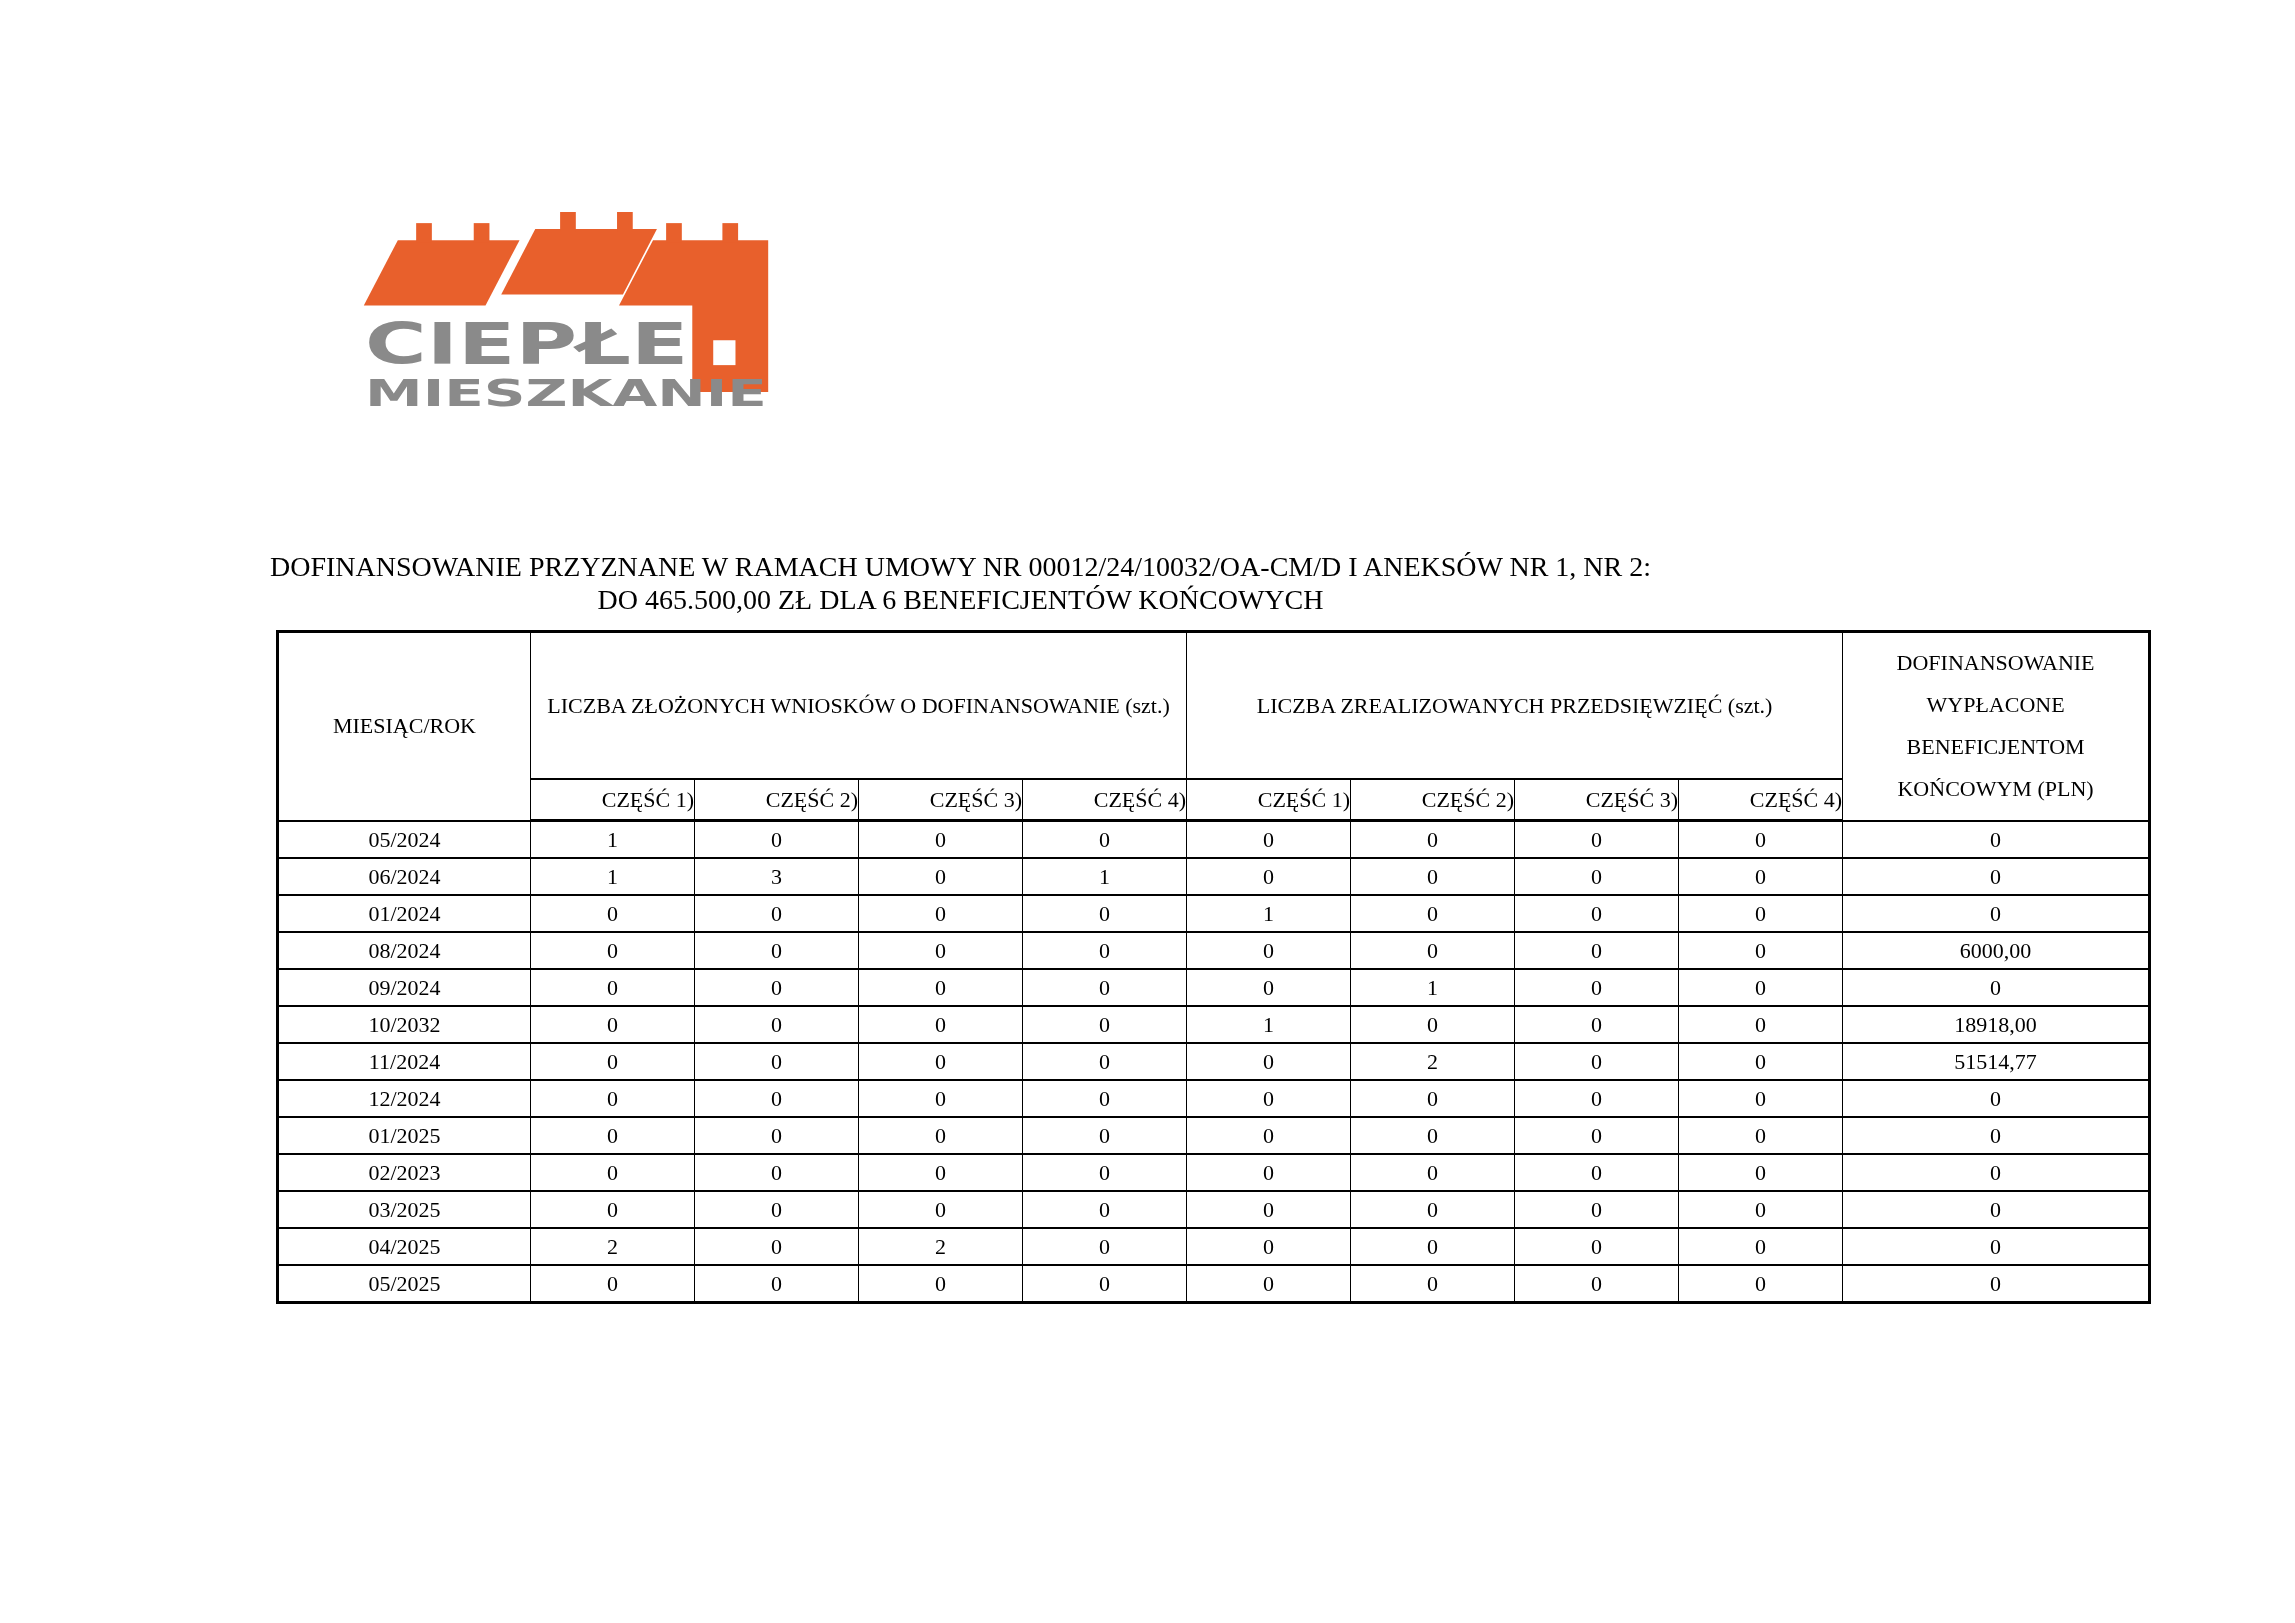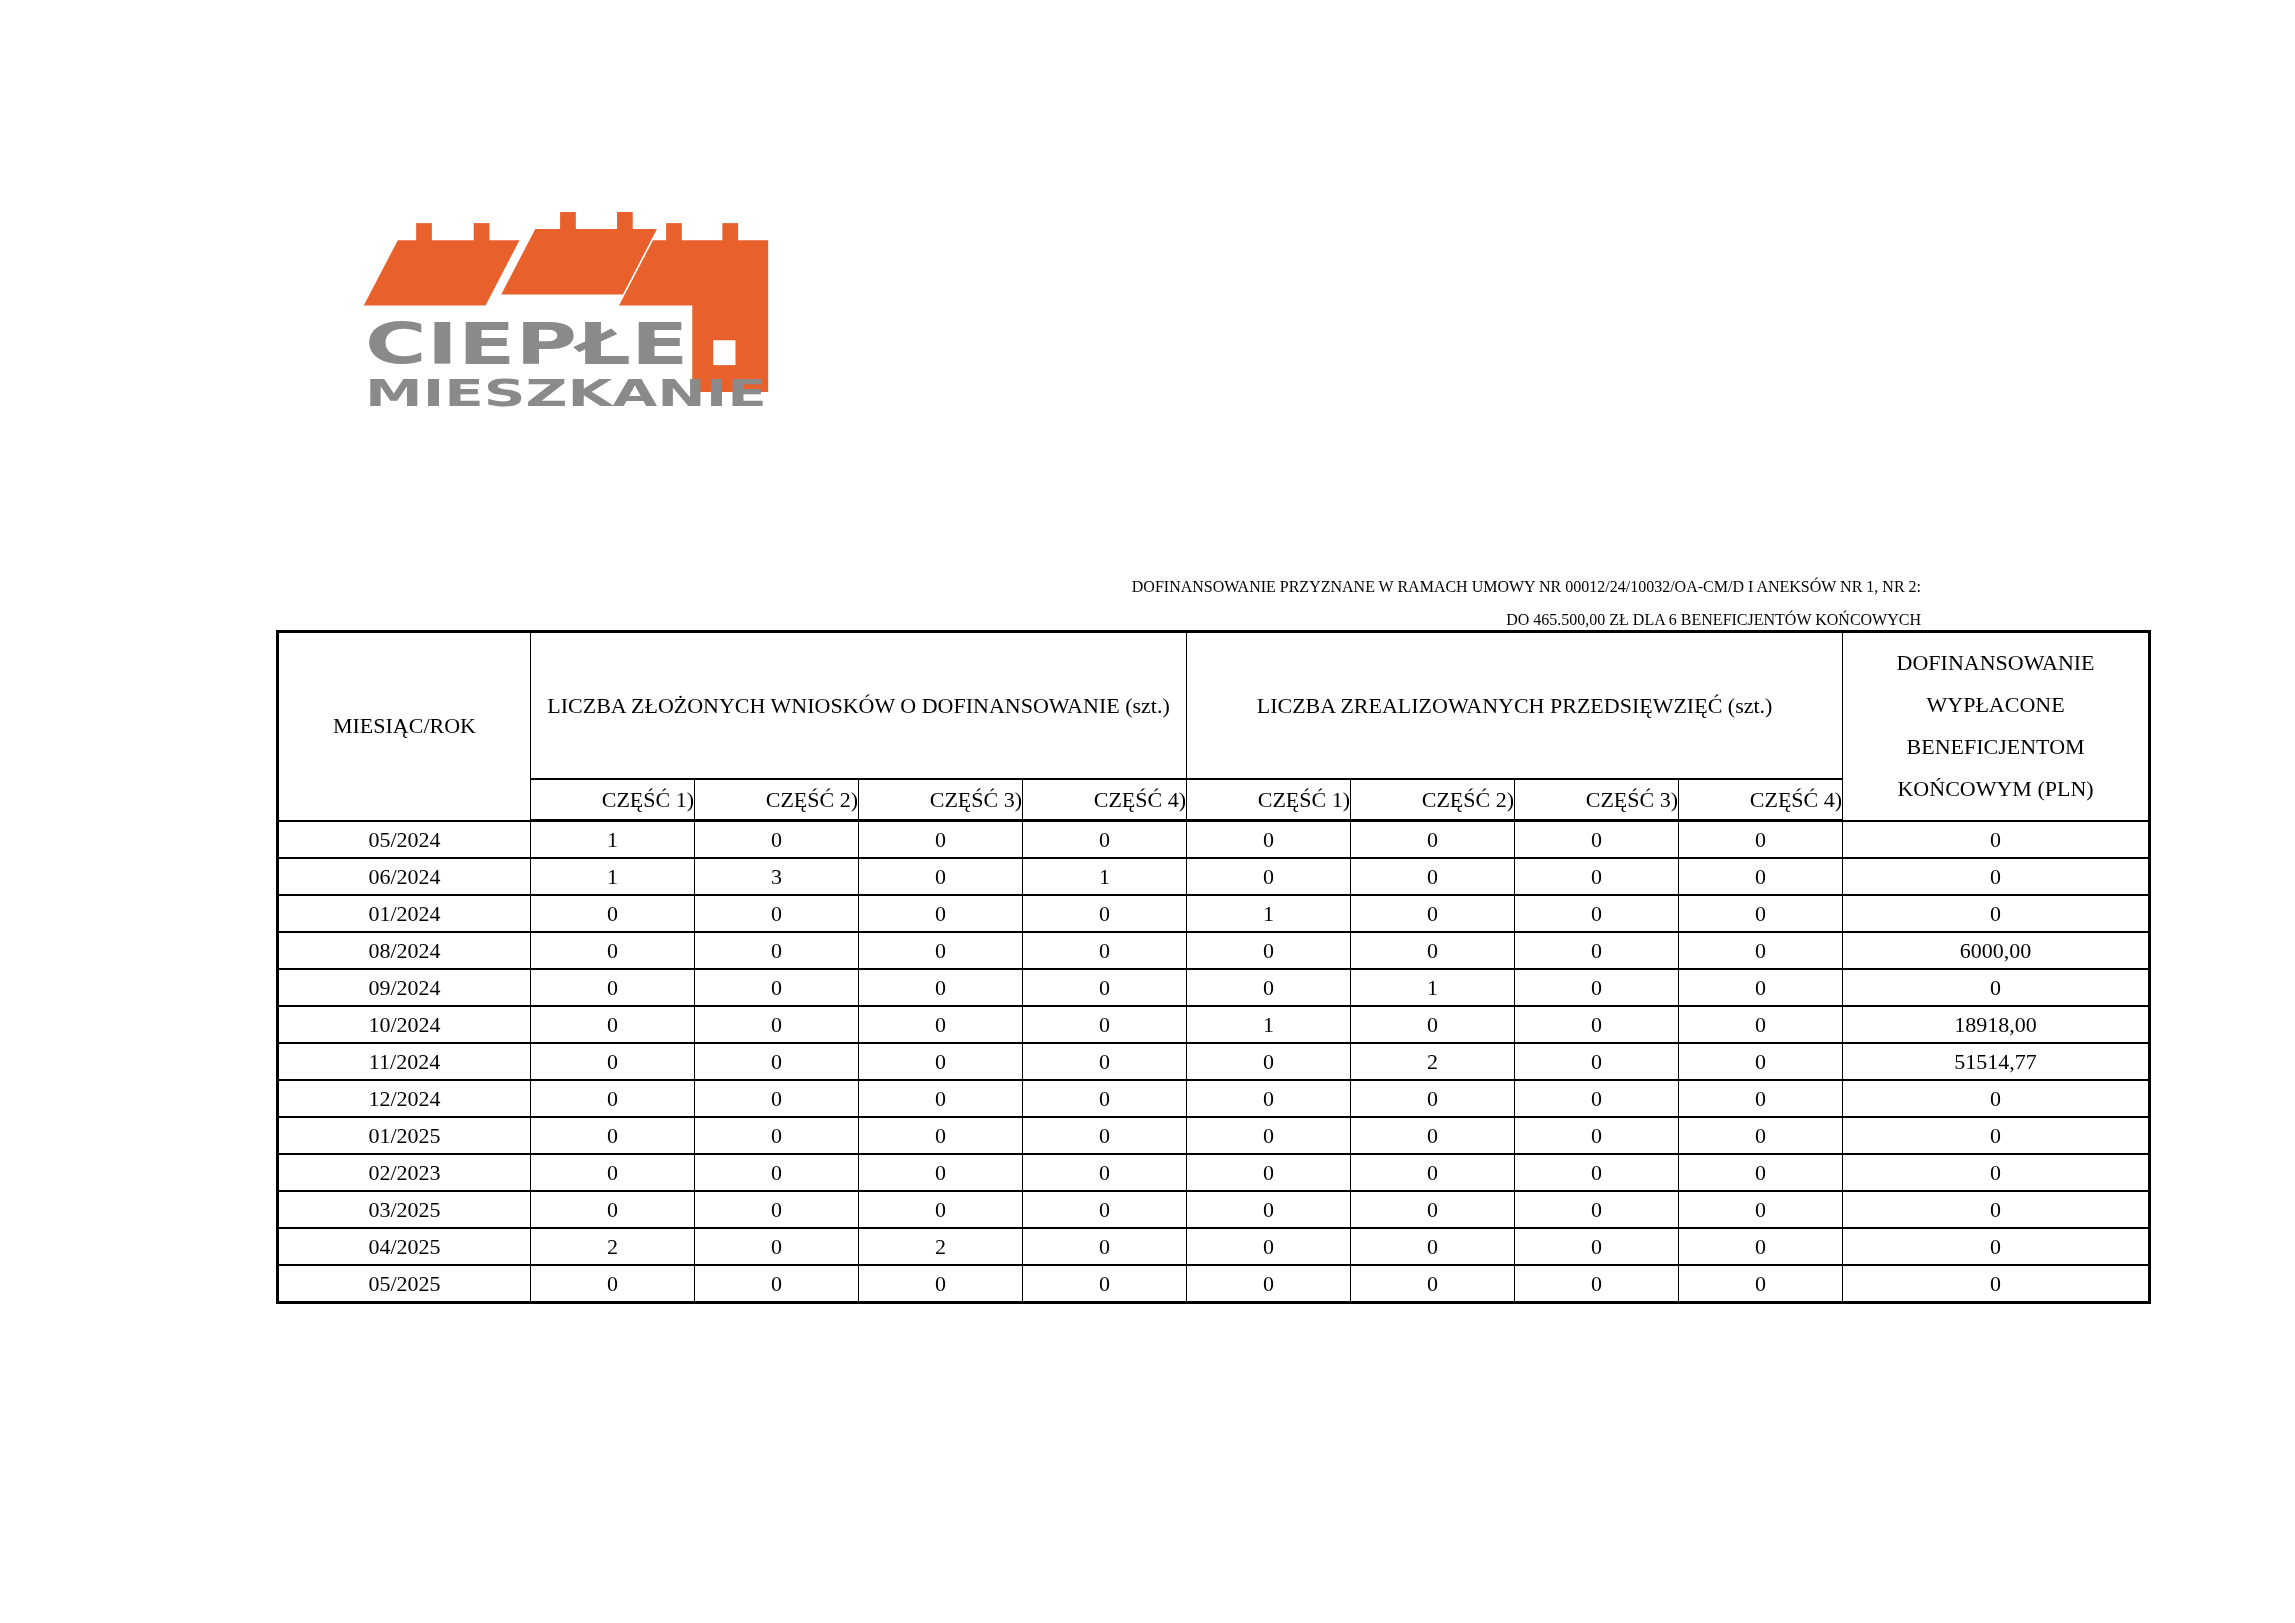--- a/index.html
+++ b/index.html
@@ -37,25 +37,24 @@
     font-size: 30px;
     font-weight: bold;
     letter-spacing: 0.3px;
     white-space: nowrap;
   }
   .doc-subtitle {
     position: absolute;
     top: 550px;
     left: 0;
     width: 1921px;
-    text-align: right;
-    font-size: 16px;
+    text-align: center;
+    font-size: 28px;
     line-height: 33px;
     font-weight: normal;
-    margin-top: 20px;
   }
   .doc-subtitle div { white-space: nowrap; }
 
   
   table.data-table {
     position: absolute;
     left: 276px;
     top: 630px;
     width: 1868px;
     table-layout: fixed;
@@ -200,21 +199,21 @@
           <td>0</td>
           <td>0</td>
           <td>0</td>
           <td>0</td>
           <td>1</td>
           <td>0</td>
           <td>0</td>
           <td>0</td>
         </tr>
         <tr>
-          <td>10/2024</td>
+          <td>10/2032</td>
           <td>0</td>
           <td>0</td>
           <td>0</td>
           <td>0</td>
           <td>1</td>
           <td>0</td>
           <td>0</td>
           <td>0</td>
           <td>18918,00</td>
         </tr>

